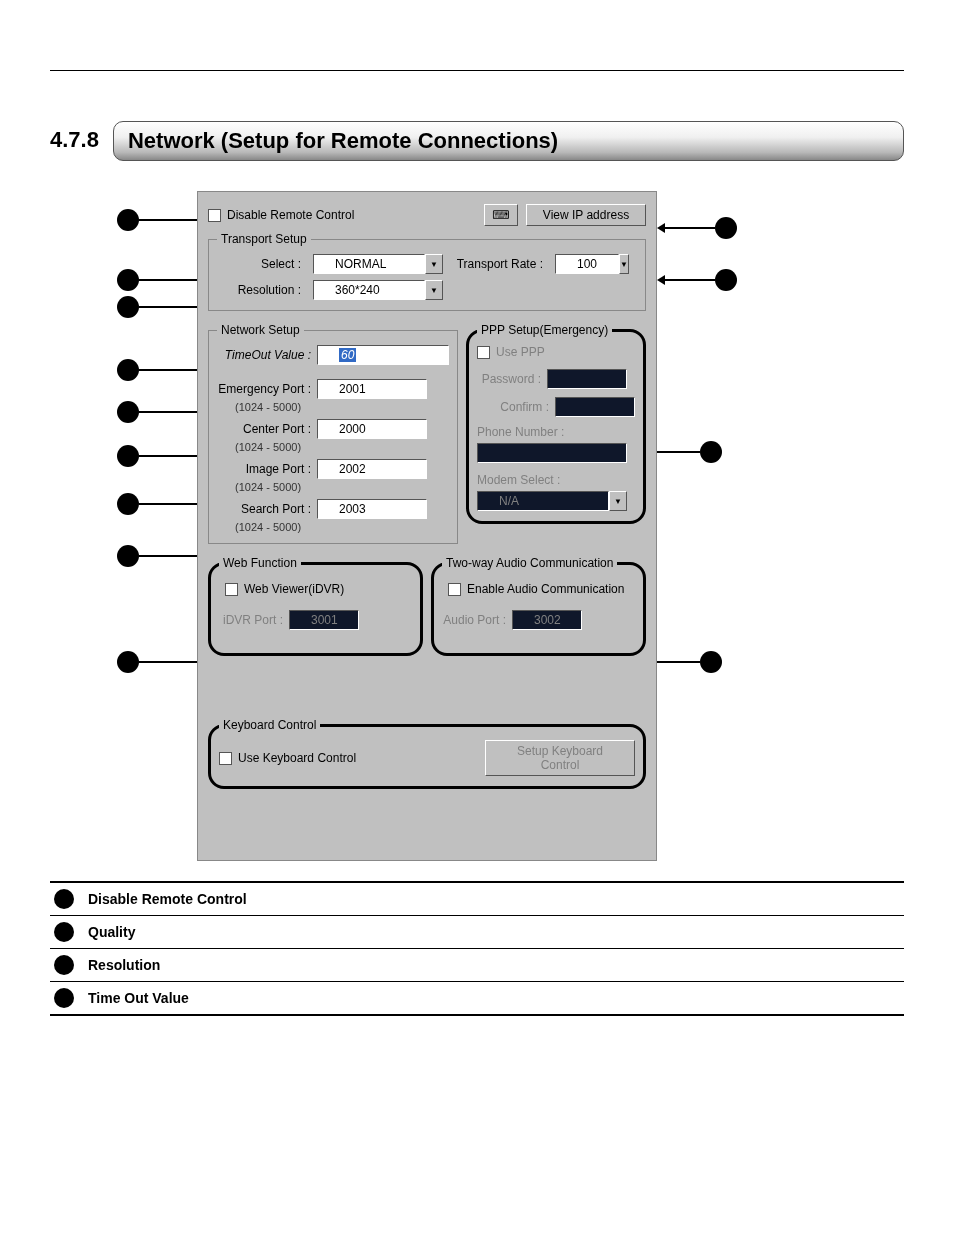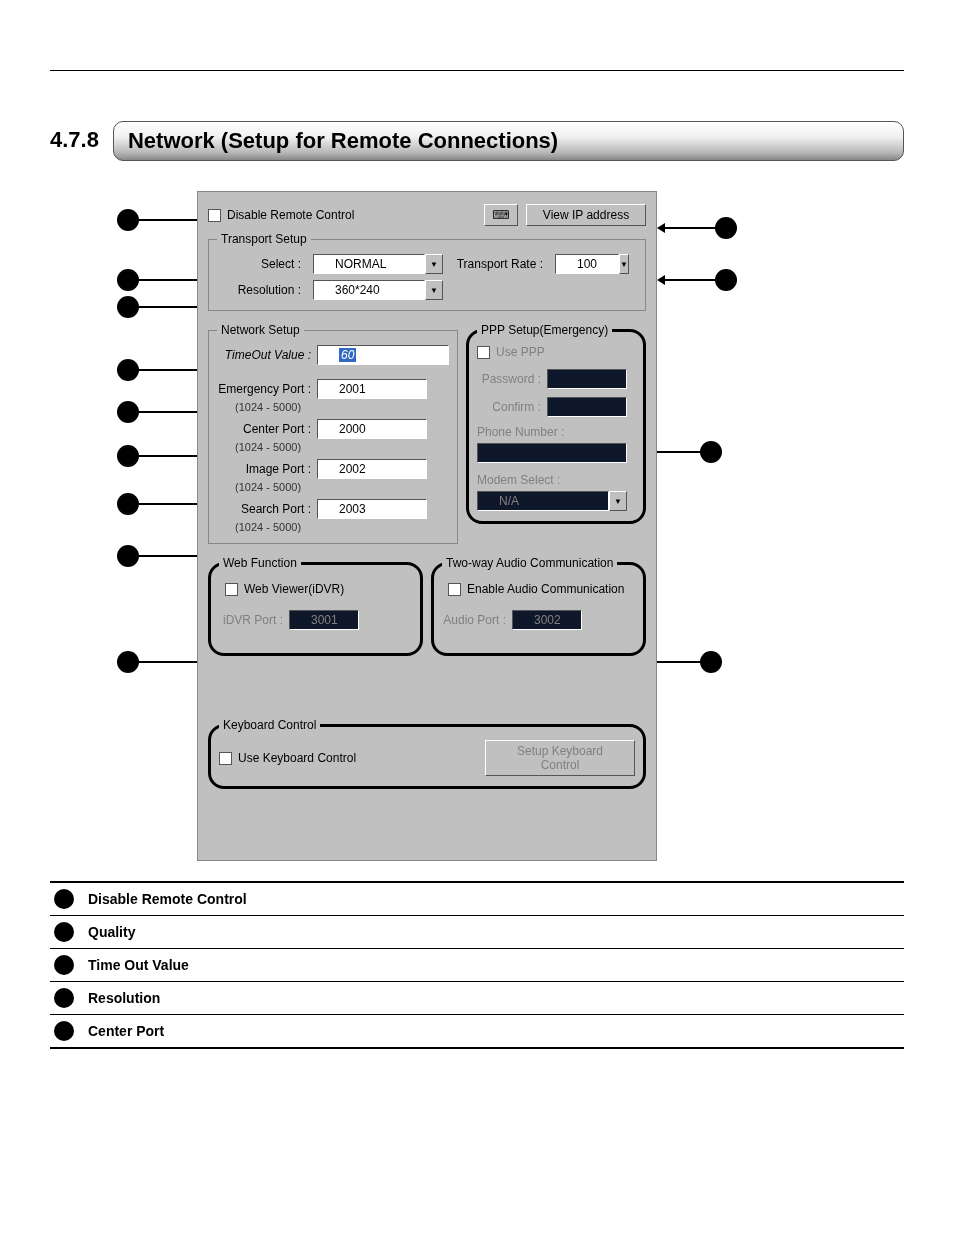--- a/index.html
+++ b/index.html
@@ -315,21 +315,21 @@
       <fieldset class="grp rounded" style="width:190px; margin-left:4px;">
         <legend>PPP Setup(Emergency)</legend>
         <div class="row" style="margin-bottom:10px;">
           <span class="chk"></span>
           <span class="lbl disabled" style="text-align:left">Use PPP</span>
         </div>
         <div class="row" style="margin-bottom:8px;">
           <div class="lbl disabled" style="width:70px">Password :</div>
           <div class="textbox disabled" style="width:80px"></div>
         </div>
-        <div class="row" style="margin-bottom:8px;">
+        <div class="row" style="margin-bottom:8px;justify-content:flex-end;">
           <div class="lbl disabled" style="width:70px">Confirm :</div>
           <div class="textbox disabled" style="width:80px"></div>
         </div>
         <div class="lbl disabled" style="text-align:left; margin-bottom:4px;">Phone Number :</div>
         <div class="textbox disabled" style="width:150px; margin-bottom:10px;"></div>
         <div class="lbl disabled" style="text-align:left; margin-bottom:4px;">Modem Select :</div>
         <div class="combo" style="width:150px">
           <div class="textbox disabled">N/A</div>
           <div class="arrow">▼</div>
         </div>
@@ -382,23 +382,19 @@
   <div class="legend-row">
       <span class="legend-dot"></span>
       <span class="legend-text">Disable Remote Control</span>
     </div>
   <div class="legend-row">
       <span class="legend-dot"></span>
       <span class="legend-text">Quality</span>
     </div>
   <div class="legend-row">
       <span class="legend-dot"></span>
-      <span class="legend-text">Time Out Value</span>
+      <span class="legend-text">Resolution</span>
     </div>
   <div class="legend-row">
       <span class="legend-dot"></span>
-      <span class="legend-text">Resolution</span>
-    </div>
-  <div class="legend-row">
-      <span class="legend-dot"></span>
-      <span class="legend-text">Center Port</span>
+      <span class="legend-text">Time Out Value</span>
     </div>
 </div>
 
 </body></html>

